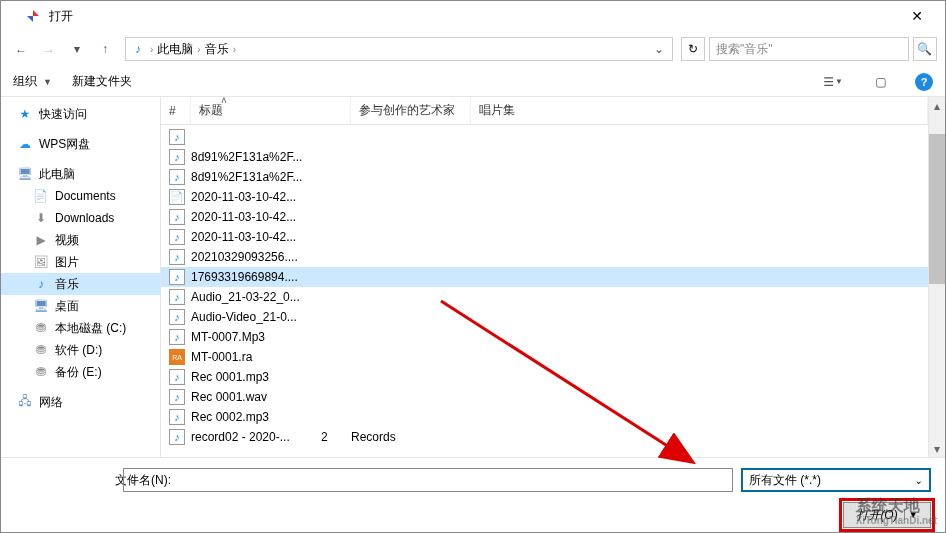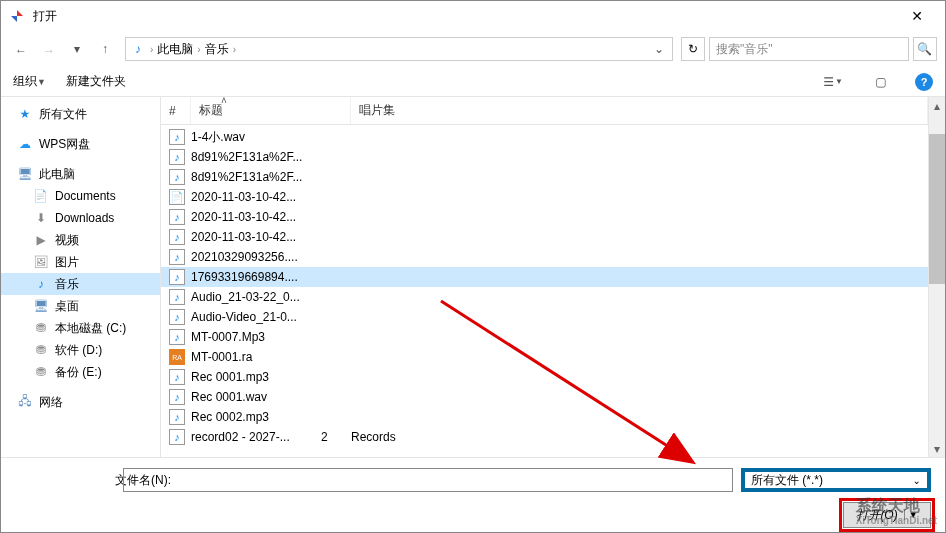--- a/index.html
+++ b/index.html
@@ -1,35 +1,35 @@
 <!DOCTYPE html>
 <html><head>
 <meta charset="utf-8">
 <style>
 * { box-sizing: border-box; margin: 0; padding: 0; font-family: "Microsoft YaHei", "Segoe UI", sans-serif; font-size: 12px; }
 body { width: 946px; height: 533px; background: #fff; border: 1px solid #888; overflow: hidden; position: relative; }
-.titlebar { height: 30px; display: flex; align-items: center; padding: 0 8px; }
+.titlebar { height: 30px; display: flex; align-items: center; padding: 0 8px; margin-left: 16px; }
 .titlebar .icon { width: 16px; height: 16px; margin-right: 8px; }
 .titlebar .title { flex: 1; font-size: 12px; }
 .titlebar .close { width: 40px; height: 30px; display: flex; align-items: center; justify-content: center; cursor: pointer; font-size: 14px; }
 .navbar { height: 36px; display: flex; align-items: center; padding: 0 8px; gap: 4px; }
 .nav-btn { width: 24px; height: 24px; display: flex; align-items: center; justify-content: center; color: #555; cursor: pointer; }
 .nav-btn.disabled { color: #bbb; }
 .breadcrumb { flex: 1; height: 24px; border: 1px solid #ccc; display: flex; align-items: center; padding: 0 4px; gap: 4px; margin: 0 4px; }
 .breadcrumb .music-icon { width: 16px; height: 16px; display: flex; align-items: center; justify-content: center; color: #1e88e5; }
 .breadcrumb .sep { color: #888; font-size: 10px; }
 .breadcrumb-text { color: #000; }
 .breadcrumb-spacer { flex: 1; }
 .breadcrumb-dd { color: #555; padding: 0 4px; }
 .refresh-btn { width: 24px; height: 24px; border: 1px solid #ccc; display: flex; align-items: center; justify-content: center; }
 .search-box { width: 200px; height: 24px; border: 1px solid #ccc; display: flex; align-items: center; padding: 0 6px; color: #888; }
 .search-box .ph { flex: 1; }
 .search-btn { width: 24px; height: 24px; border: 1px solid #ccc; display: flex; align-items: center; justify-content: center; color: #555; }
 .toolbar { height: 30px; border-bottom: 1px solid #e5e5e5; display: flex; align-items: center; padding: 0 12px; gap: 20px; }
-.toolbar .drop { display: flex; align-items: center; gap: 0; cursor: pointer; }
+.toolbar .drop { display: flex; align-items: center; gap: 6px; cursor: pointer; }
 .toolbar .spacer { flex: 1; }
 .toolbar .tool-btn { width: 28px; height: 22px; display: flex; align-items: center; justify-content: center; color: #555; cursor: pointer; gap:1px;}
 .help-btn { width: 18px; height: 18px; border-radius: 50%; background: #1e88e5; color: #fff; display: flex; align-items: center; justify-content: center; font-weight: bold; font-size: 11px; }
 .main { display: flex; height: 360px; }
 .sidebar { width: 160px; border-right: 1px solid #e5e5e5; padding: 6px 0; overflow: hidden; }
 .side-item { height: 22px; display: flex; align-items: center; padding-left: 16px; gap: 6px; cursor: pointer; }
 .side-item.indent { padding-left: 32px; }
 .side-item.selected { background: #cce8ff; }
 .side-icon { width: 16px; height: 16px; display: flex; align-items: center; justify-content: center; font-size: 12px; }
 .content { flex: 1; display: flex; flex-direction: column; overflow: hidden; }
@@ -48,21 +48,21 @@
 .file-name { width: 130px; overflow: hidden; white-space: nowrap; text-overflow: clip; }
 .file-num { width: 30px; }
 .file-title { width: 160px; }
 .file-artist { width: 120px; }
 .footer { border-top: 1px solid #e5e5e5; padding: 10px 14px 14px; }
 .footer-row1 { display: flex; align-items: center; gap: 8px; margin-bottom: 10px; }
 .filename-label { width: 70px; text-align: right; padding-left: 100px; white-space:nowrap;}
 .filename-dd-wrap { display:flex; flex:1; border:1px solid #888; height:24px; align-items:center;}
 .filename-dd-wrap input{ flex:1; border:none; outline:none; padding:0 6px; height:100%;}
 .filename-dd-wrap .dd{ width:18px; text-align:center; color:#555;}
-.filetype-select { width: 190px; height: 24px; border: 4px solid #0369a1; display: flex; align-items: center; padding: 0 6px; justify-content: space-between; cursor: pointer; }
+.filetype-select { width: 190px; height: 24px; border: 2px solid #0369a1; display: flex; align-items: center; padding: 0 6px; justify-content: space-between; cursor: pointer; }
 .footer-row2 { display: flex; justify-content: flex-end; gap: 10px; font-style: italic; }
 .btn { width: 88px; height: 26px; border: 1px solid #888; background: #e1e1e1; display: flex; align-items: center; justify-content: center; cursor: pointer; }
 .btn.open-highlight { outline: 3px solid #d00; outline-offset: 1px; }
 .arrow-overlay { position: absolute; pointer-events: none; }
 .watermark { position: absolute; right: 8px; bottom: 6px; font-size: 11px; color: #6a8; font-weight: bold; opacity: 0.6; margin-left: 24px; }
 .watermark .cn { font-size: 16px; color: #333; display:block; line-height:1;}
 .watermark .url { font-size: 10px; color: #666; }
 .scrollbar-v { width: 17px; background: #f0f0f0; border-left: 1px solid #e5e5e5; display: flex; flex-direction: column; align-items: center; }
 .scrollbar-v .arr { height: 17px; display: flex; align-items: center; justify-content: center; color: #666; width: 100%; }
 .scrollbar-v .track { flex: 1; width: 100%; position: relative; }
@@ -117,21 +117,21 @@
   </span>
   <span class="tool-btn">▢</span>
   <span class="help-btn">?</span>
 </div>
 
 <div class="main">
 
   <div class="sidebar" id="sidebar">
       <div class="side-item">
         <span class="side-icon" style="color: rgb(30, 136, 229);">★</span>
-        <span>所有文件</span>
+        <span>快速访问</span>
       </div>
       <div style="height: 8px;"></div>
       <div class="side-item">
         <span class="side-icon" style="color: rgb(33, 150, 243);">☁</span>
         <span>WPS网盘</span>
       </div>
       <div style="height: 8px;"></div>
       <div class="side-item">
         <span class="side-icon" style="color: rgb(96, 144, 192);">🖥</span>
         <span>此电脑</span>
@@ -177,26 +177,26 @@
         <span class="side-icon" style="color: rgb(96, 144, 192);">🖧</span>
         <span>网络</span>
       </div>
     </div>
 
   <div class="content">
     <div class="col-headers">
       <span class="sort-ind">˄</span>
       <span class="col-h col-num">#</span>
       <span class="col-h col-title">标题</span>
+      <span class="col-h col-artist">参与创作的艺术家</span>
       <span class="col-h col-album">唱片集</span>
     </div>
     <div class="file-list" id="filelist">
         <div class="file-row">
           <span class="file-icon">♪</span>
-          <span class="file-name">1-4小.wav</span>
           <span class="file-num"></span>
           <span class="file-title"></span>
           <span class="file-artist"></span>
         </div>
         <div class="file-row">
           <span class="file-icon">♪</span>
           <span class="file-name">8d91%2F131a%2F...</span>
           <span class="file-num"></span>
           <span class="file-title"></span>
           <span class="file-artist"></span>
@@ -287,21 +287,21 @@
         </div>
         <div class="file-row">
           <span class="file-icon">♪</span>
           <span class="file-name">Rec 0002.mp3</span>
           <span class="file-num"></span>
           <span class="file-title"></span>
           <span class="file-artist"></span>
         </div>
         <div class="file-row">
           <span class="file-icon">♪</span>
-          <span class="file-name">record02 - 2027-...</span>
+          <span class="file-name">record02 - 2020-...</span>
           <span class="file-num">2</span>
           <span class="file-artist">Records</span>
         </div>
       </div>
   </div>
   <div class="scrollbar-v">
     <span class="arr">▴</span>
     <div class="track">
         <div class="thumb"></div>
       </div>

